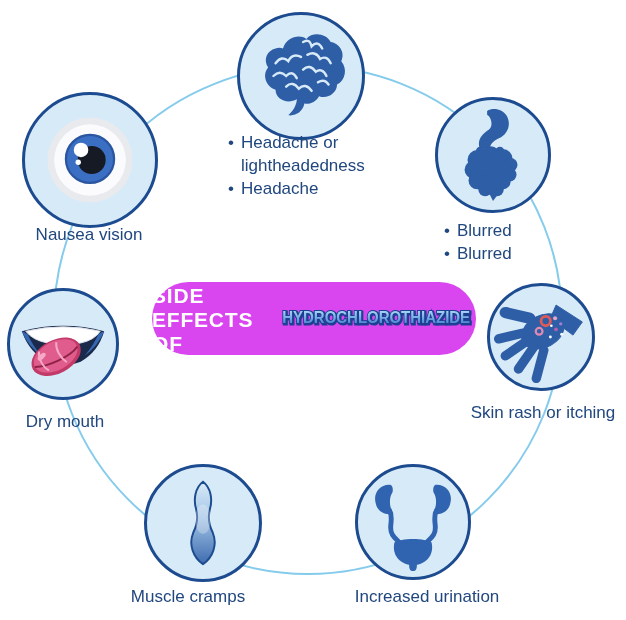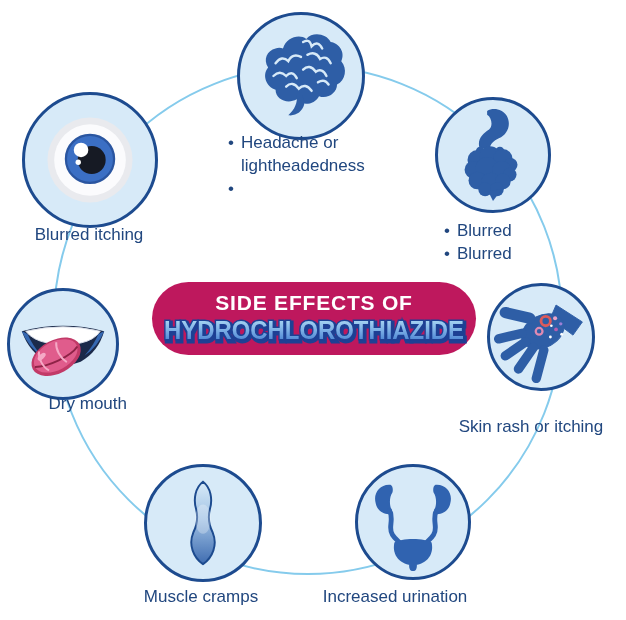--- a/index.html
+++ b/index.html
@@ -25,37 +25,37 @@
   .b-hand   {left:487px;top:283px;width:108px;height:108px;}
   .b-muscle {left:144px;top:464px;width:118px;height:118px;}
   .b-urinary{left:355px;top:464px;width:116px;height:116px;}
 
   
   .label{
     position:absolute;z-index:3;color:#21477f;font-size:17px;line-height:21px;
     text-align:center;font-weight:500;
   }
   .l-eye    {left:8px;  top:224px;width:162px;}
-  .l-mouth  {left:3px;  top:393px;width:124px;text-align:right;}
-  .l-hand   {left:448px;top:402px;width:166px;margin-top:14px;}
-  .l-muscle {left:119px;top:586px;width:164px;}
-  .l-urinary{left:312px;top:586px;width:166px;}
+  .l-mouth  {left:3px;  top:411px;width:124px;}
+  .l-hand   {left:460px;top:402px;width:166px;}
+  .l-muscle {left:106px;top:586px;width:164px;}
+  .l-urinary{left:344px;top:586px;width:166px;}
 
   
   .bullets{position:absolute;z-index:3;color:#21477f;font-size:17px;line-height:23px;
     font-weight:500;display:flex;flex-direction:column;}
   .bl-brain{left:228px;top:131px;width:168px;}
   .bl-gut  {left:444px;top:219px;width:130px;}
   .bullet-item{display:flex;gap:7px;}
   .dot{flex:0 0 auto;}
 
   
   .badge{
     position:absolute;left:152px;top:282px;width:324px;height:73px;border-radius:37px;
-    background:#be185d;z-index:2;display:flex;flex-direction:column;align-items:center;
+    background:#d946ef;z-index:2;display:flex;flex-direction:row;align-items:center;
     justify-content:center;
   }
   .badge-line1{
     color:#ffffff;font-weight:bold;font-size:21px;letter-spacing:0.8px;margin-top:2px;
   }
   .badge-line2-svg{margin-top:-1px;}
 </style>
 </head>
 <body>
 
@@ -189,33 +189,34 @@
         <g fill="none" stroke="#3063b0" stroke-width="5" stroke-linecap="round">
           <path d="M26,38 C31,48 24,56 29,63 C32,68 37,71 40,75"></path>
           <path d="M74,38 C69,48 76,56 71,63 C68,68 63,71 60,75"></path>
         </g>
         <path fill="#3063b0" d="M31,71 C28,85 38,94 50,94 C62,94 72,85 69,71 C63,66 37,66 31,71 Z"></path>
         <path fill="#3063b0" d="M46,93 C46,98 47,100 50,100 C53,100 54,98 54,93 Z"></path>
       </svg>
     </span>
   </div>
 
-  <div class="label l-eye">Blurred itching</div>
+  <div class="label l-eye">Nausea vision</div>
   <div class="label l-mouth">Dry mouth</div>
   <div class="label l-hand">Skin rash or itching</div>
   <div class="label l-muscle">Muscle cramps</div>
   <div class="label l-urinary">Increased urination</div>
 
   <div class="bullets bl-brain">
     <div class="bullet-item">
       <span class="dot">•</span>
       <span>Headache or lightheadedness</span>
     </div>
     <div class="bullet-item">
       <span class="dot">•</span>
+      <span>Headache</span>
     </div>
   </div>
 
   <div class="bullets bl-gut">
     <div class="bullet-item">
       <span class="dot">•</span>
       <span>Blurred</span>
     </div>
     <div class="bullet-item">
       <span class="dot">•</span>

